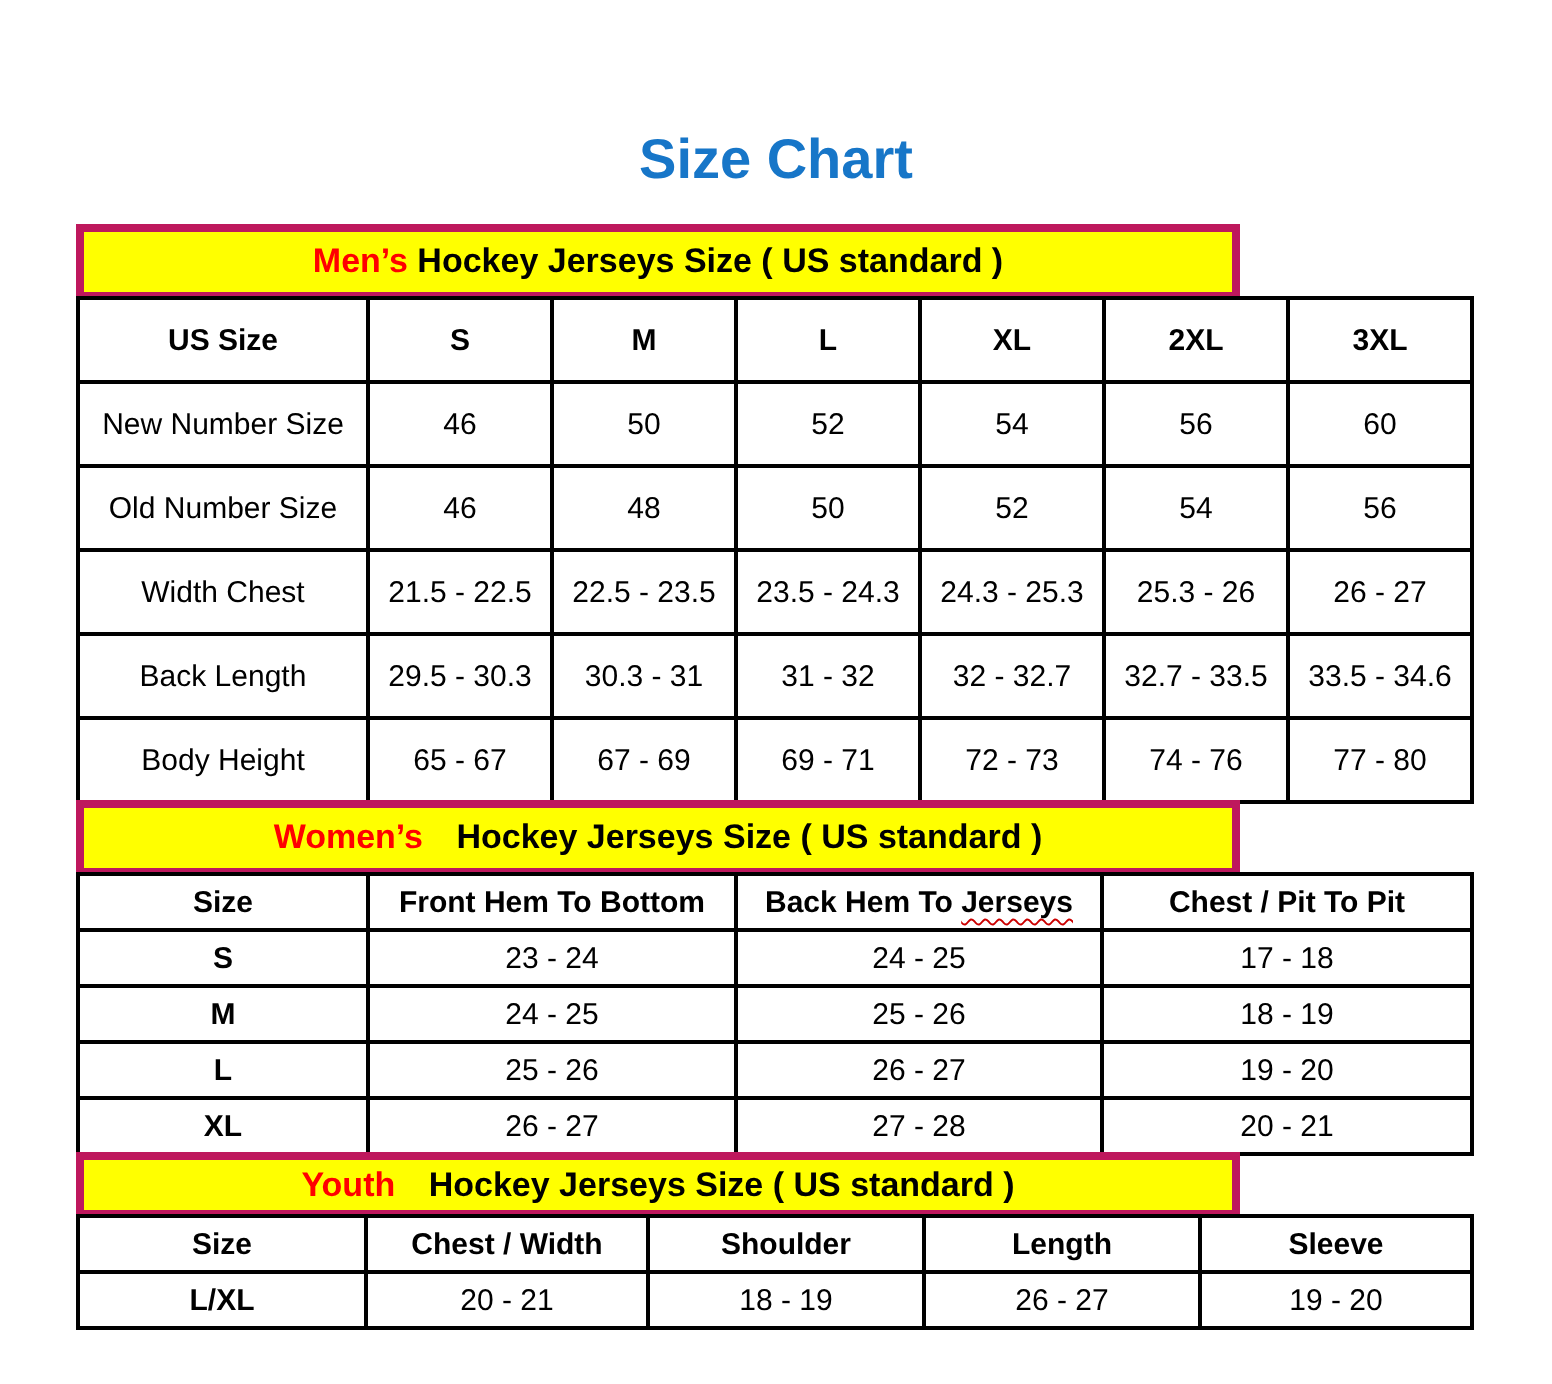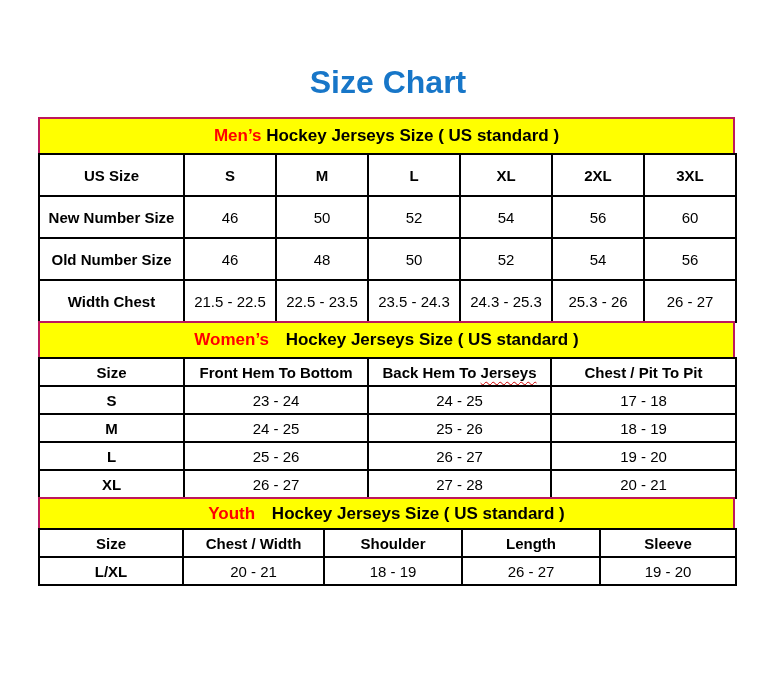--- a/index.html
+++ b/index.html
@@ -5,32 +5,32 @@
   * { box-sizing: border-box; margin: 0; padding: 0; }
   html, body { background: #ffffff; }
   body {
     width: 776px; height: 692px; overflow: hidden;
     font-family: "Liberation Sans", sans-serif;
     color: #000000;
   }
   .page-title {
     margin-top: 64px;
     text-align: center;
-    font-size: 32px;
+    font-size: 28px;
     font-weight: bold;
     color: var(--title-blue, #1776C8);
     letter-spacing: 0px;
   }
   .content {
     width: 697px;
     margin: 16px 0 0 38px;
   }
   .band {
-    width: 697px;
-    border: 2px solid #be185d;
+    width: 582px;
+    border: 4px solid #be185d;
     background: var(--band-yellow, #FFFF00);
     display: flex; align-items: center; justify-content: center;
     font-size: 17px; font-weight: bold;
     white-space: pre;
   }
   .band.tall { height: 38px; }
   .band.short { height: 33px; }
   .band .hl { color: var(--accent-red, #FF0000); }
   table {
     border-collapse: collapse;
@@ -46,21 +46,21 @@
     vertical-align: middle;
     font-size: 15px;
     padding: 0 2px;
     overflow: hidden;
   }
   th { font-weight: bold; }
   td { font-weight: normal; }
   .mens-table th, .mens-table td { height: 42px; }
   .womens-table th, .womens-table td, .youth-table th, .youth-table td { height: 28px; }
   .womens-table td.row-label, .youth-table td.row-label { font-weight: bold; }
-  .mens-table td.row-label { font-weight: bold; }
+  .mens-table td.row-label { font-weight: normal; }
   .misspelled {
     text-decoration: underline wavy #CC0000;
     text-decoration-thickness: 1px;
     text-underline-offset: 3px;
     text-decoration-skip-ink: none;
   }
 </style>
 </head>
 <body>
 
@@ -109,20 +109,38 @@
       <td>56</td>
     </tr>
     <tr>
       <td class="row-label">Width Chest</td>
       <td>21.5 - 22.5</td>
       <td>22.5 - 23.5</td>
       <td>23.5 - 24.3</td>
       <td>24.3 - 25.3</td>
       <td>25.3 - 26</td>
       <td>26 - 27</td>
+    </tr>
+    <tr>
+      <td class="row-label">Back Length</td>
+      <td>29.5 - 30.3</td>
+      <td>30.3 - 31</td>
+      <td>31 - 32</td>
+      <td>32 - 32.7</td>
+      <td>32.7 - 33.5</td>
+      <td>33.5 - 34.6</td>
+    </tr>
+    <tr>
+      <td class="row-label">Body Height</td>
+      <td>65 - 67</td>
+      <td>67 - 69</td>
+      <td>69 - 71</td>
+      <td>72 - 73</td>
+      <td>74 - 76</td>
+      <td>77 - 80</td>
     </tr>
   </tbody>
     </table>
 
   <div class="band tall"><span class="hl">Women’s</span><span> Hockey Jerseys Size ( US standard )</span></div>
 
   <table class="womens-table">
     <colgroup>
       <col style="width:145px">
         <col style="width:184px">

